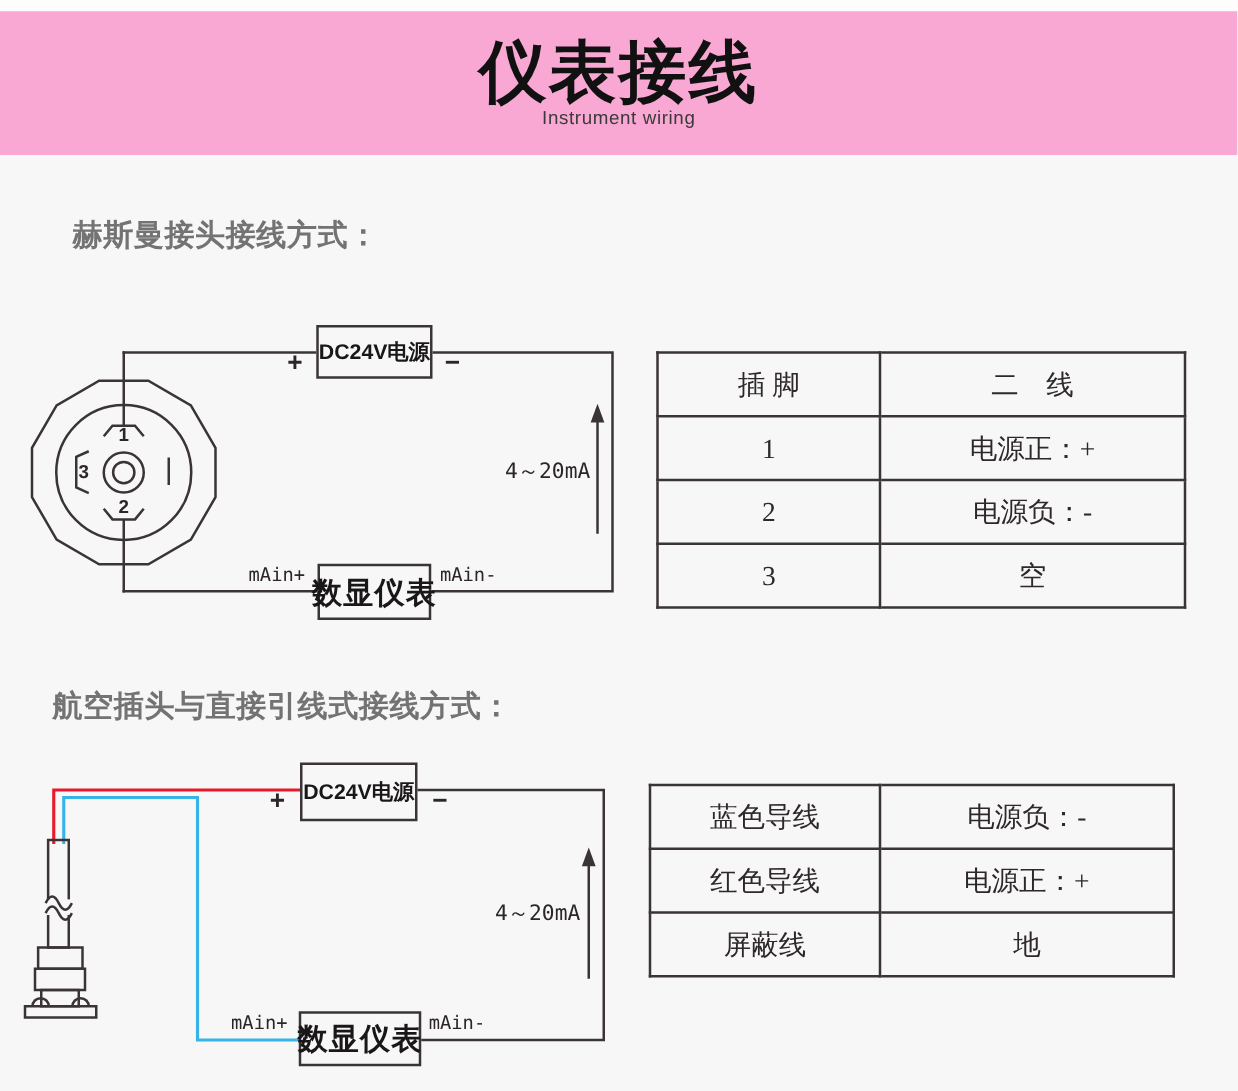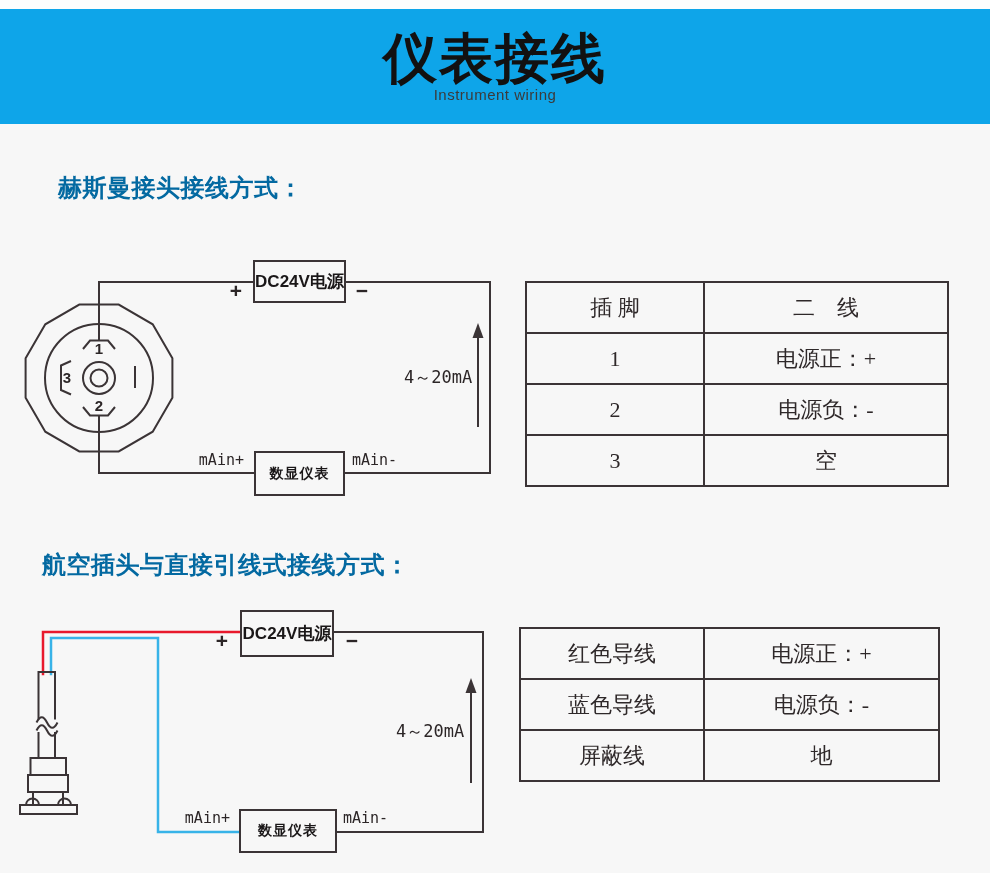--- a/index.html
+++ b/index.html
@@ -5,44 +5,44 @@
   html,body{margin:0;padding:0;}
   body{
     width:990px;height:873px;position:relative;overflow:hidden;
     background:#f7f7f7;
     font-family:"Liberation Sans","DejaVu Sans",sans-serif;
     color:#1a1718;
   }
   
   .top-strip{position:absolute;left:0;top:0;width:990px;height:9px;background:#fdfdfd;}
   .band{
-    position:absolute;left:0;top:9px;width:990px;height:115px;background:#0ea5e9;
+    position:absolute;left:0;top:9px;width:990px;height:115px;background:#f9a8d4;
     display:flex;flex-direction:column;align-items:center;justify-content:center;
   }
   .band h1{
     margin:0;font-size:54px;line-height:1.05;font-weight:900;color:#121111;
     letter-spacing:2px;
   }
   .band .subtitle{
     font-size:15px;color:#3b3a3a;margin-top:-1px;letter-spacing:0.5px;font-weight:400;
   }
   
   .sec-heading{
-    position:absolute;margin:0;font-size:24px;font-weight:bold;color:#0369a1;
+    position:absolute;margin:0;font-size:24px;font-weight:bold;color:#737373;
     letter-spacing:0.5px;white-space:nowrap;
   }
   .linework{position:absolute;left:0;top:0;pointer-events:none;}
   
   .dbox{
     position:absolute;border:2px solid #3b3436;background:#f7f7f7;
     display:flex;align-items:center;justify-content:center;
     font-weight:bold;white-space:nowrap;box-sizing:border-box;
   }
   .dbox.power{font-size:17px;letter-spacing:0;}
-  .dbox.meter{font-size:14px;letter-spacing:1px;}
+  .dbox.meter{font-size:24px;letter-spacing:1px;}
   .sign{
     position:absolute;font-size:21px;font-weight:bold;color:#2c2627;
     text-align:center;line-height:1;
   }
   .mono{
     position:absolute;font-family:"DejaVu Sans Mono","Liberation Mono",monospace;
     font-weight:normal;font-size:15px;color:#2c2627;white-space:nowrap;line-height:1;
   }
   .current{font-size:17px;}
   .pin{
@@ -164,25 +164,25 @@
 </tbody>
   </table>
 
 <table class="wire-table" style="left:519px;top:627px;width:419px;">
   <colgroup>
       <col style="width:184px;">
       <col style="width:235px;">
     </colgroup>
   <tbody>
   <tr>
+    <td>蓝色导线</td>
+    <td>电源负：-</td>
+  </tr>
+  <tr>
     <td>红色导线</td>
     <td>电源正：+</td>
-  </tr>
-  <tr>
-    <td>蓝色导线</td>
-    <td>电源负：-</td>
   </tr>
   <tr>
     <td>屏蔽线</td>
     <td>地</td>
   </tr>
 </tbody>
   </table>
 
 </body></html>

